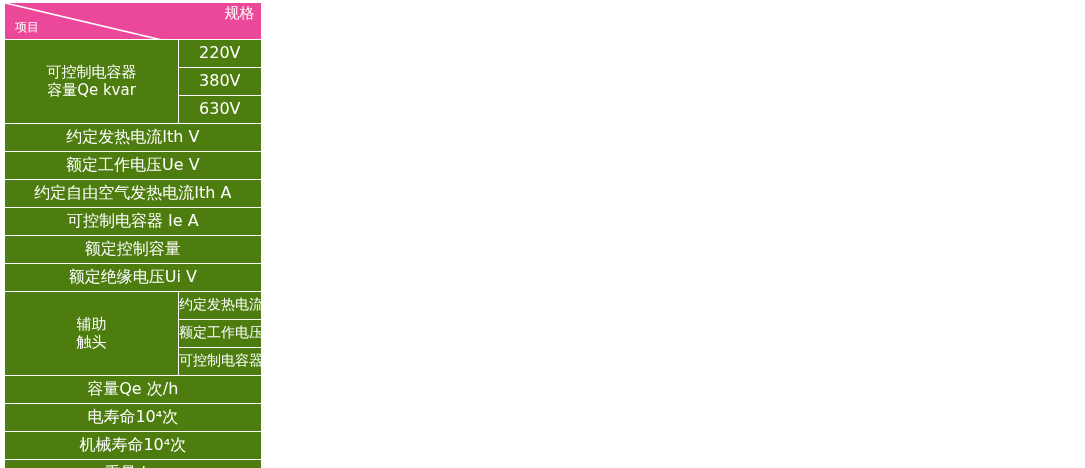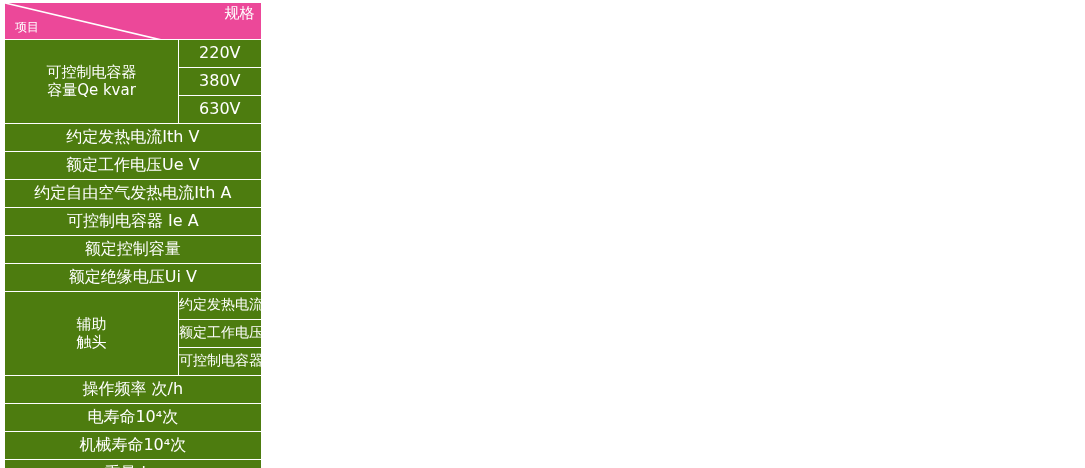--- a/index.html
+++ b/index.html
@@ -235,21 +235,21 @@
     <tr>
       <td class="hdr cn" style="white-space:nowrap;font-size:14px">额定工作电压Ue    V</td>
       <td colspan="8" class="white num">AC  380V      DC  220V</td>
     </tr>
     <tr>
       <td class="hdr cn" style="white-space:nowrap;font-size:14px">可控制电容器</td>
       <td colspan="8" class="white" style="font-family:'DejaVu Sans',sans-serif;font-size:15px">360VA(AC-15）或33W(DC-13）</td>
     </tr>
 
     <tr>
-      <td colspan="2" class="hdr cn">操作频率  次/h</td>
+      <td colspan="2" class="hdr cn">容量Qe  次/h</td>
       <td colspan="8" class="white num">120</td>
     </tr>
 
     <tr>
       <td colspan="2" class="hdr cn">电寿命10⁴次</td>
       <td colspan="5" class="white num">10</td>
       <td colspan="3" class="white num">2</td>
     </tr>
 
     <tr>

